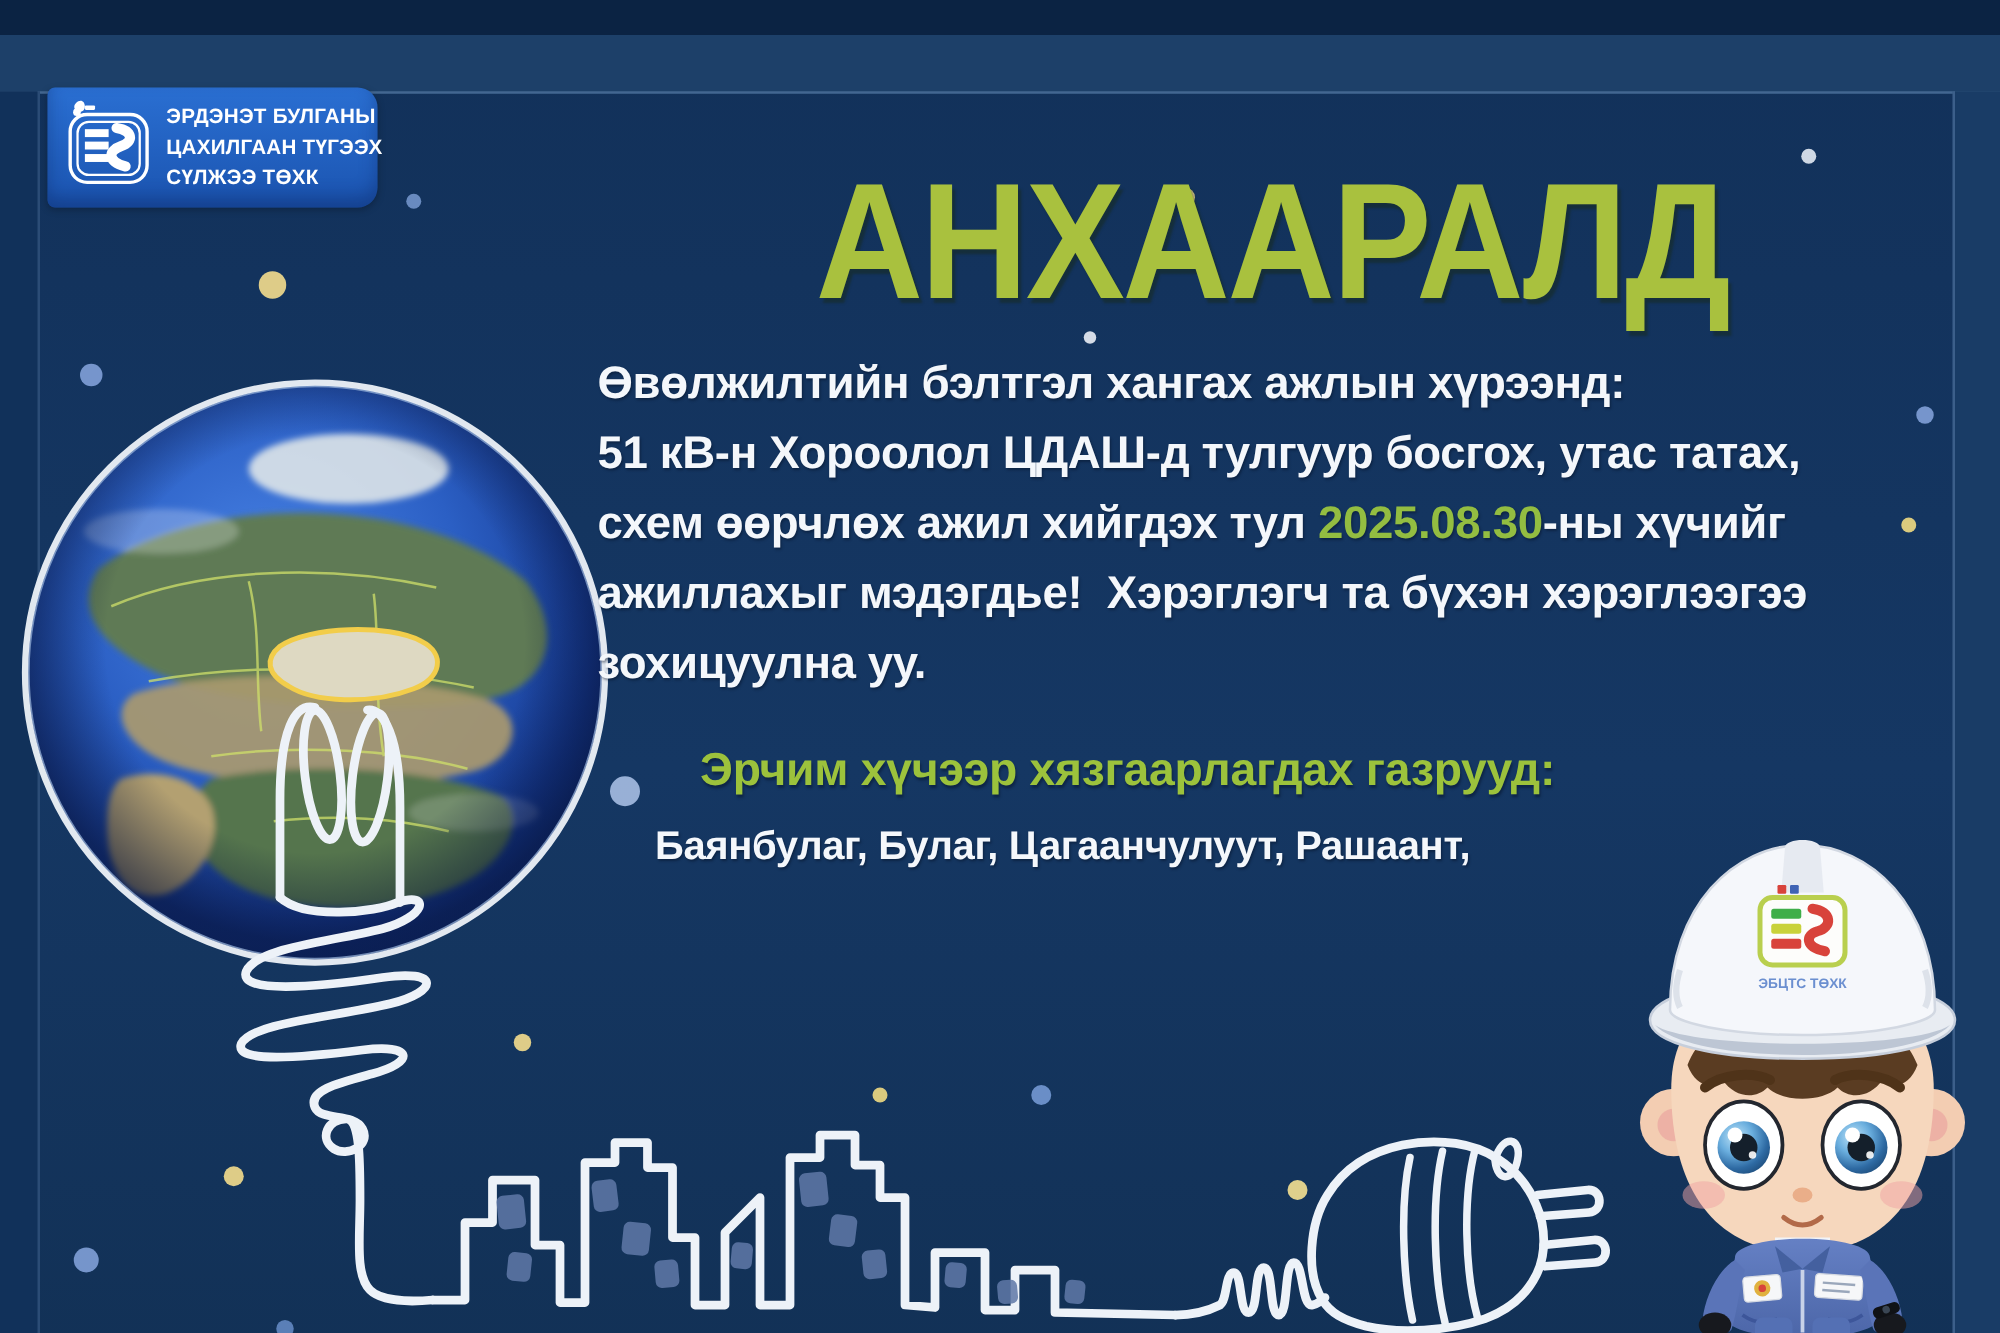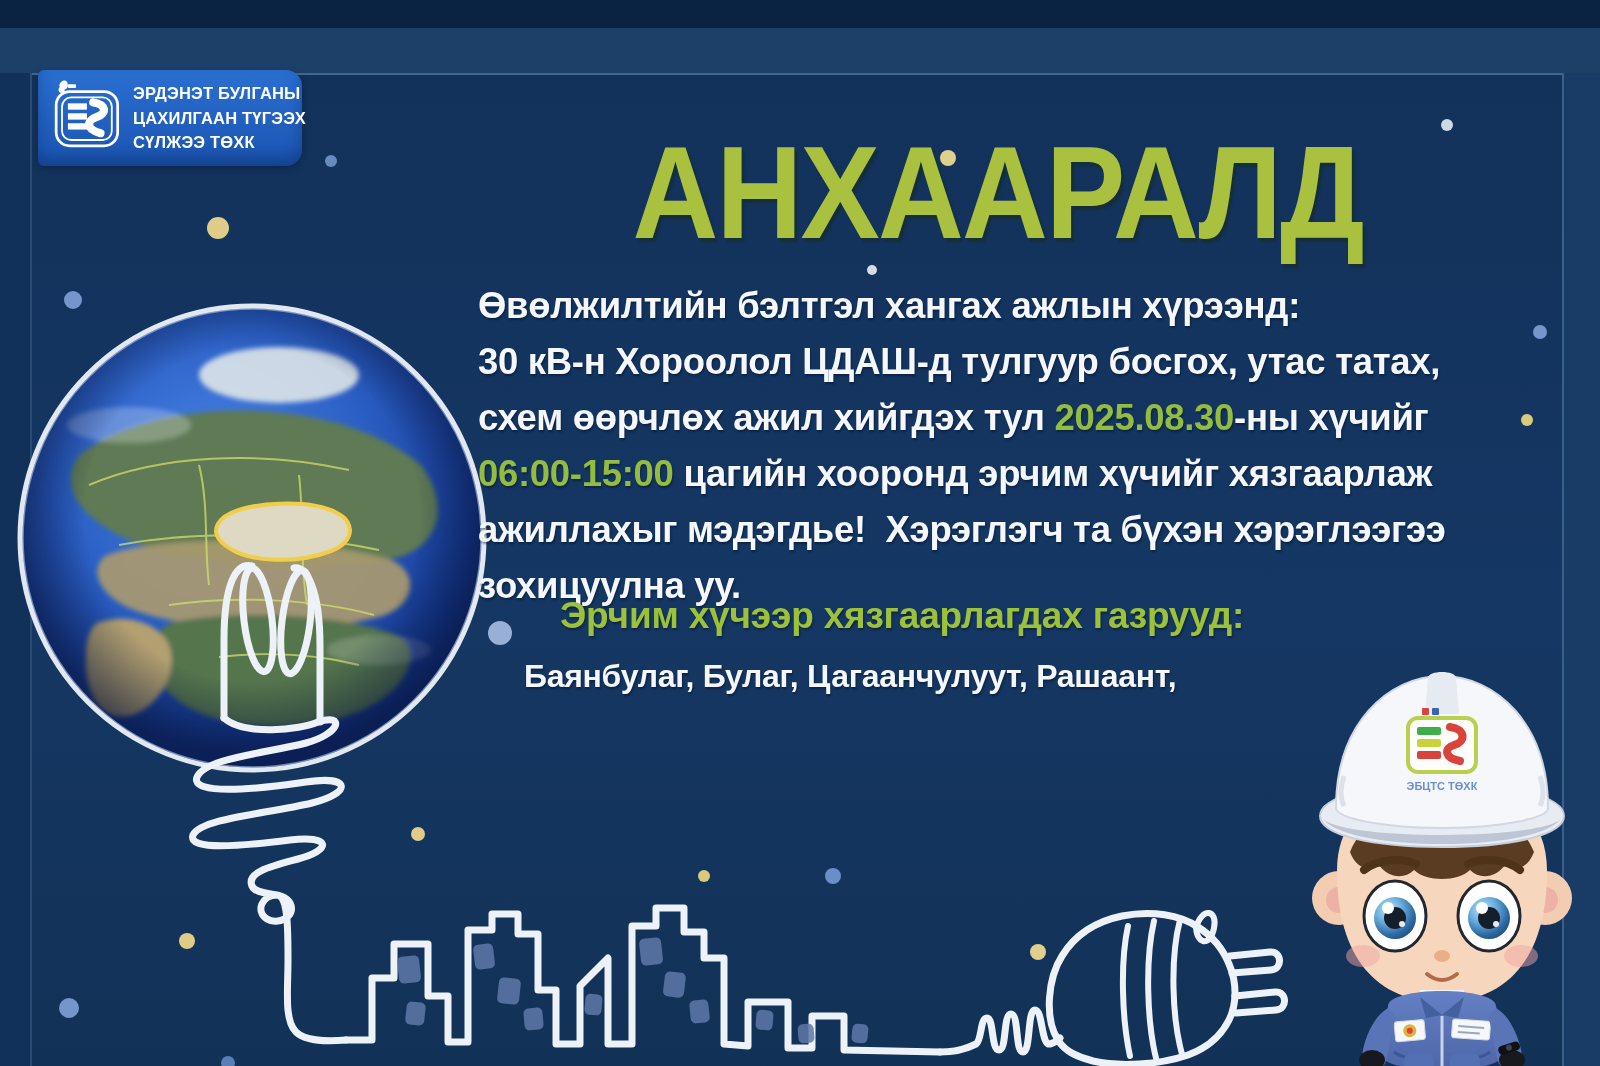--- a/index.html
+++ b/index.html
@@ -22,21 +22,21 @@
   .badge{
     position:absolute;left:38px;top:42px;width:264px;height:96px;z-index:6;
     background:linear-gradient(180deg,#2a6fd2,#1b54b0);
     border-radius:6px 16px 16px 6px;
     box-shadow:inset 0 -8px 14px rgba(10,30,80,.35), 0 2px 6px rgba(0,0,0,.25);
     display:flex;align-items:center;gap:9px;padding:6px 10px;box-sizing:border-box;
   }
   .badge-text{color:#ffffff;font-weight:bold;font-size:16.5px;line-height:1.5;letter-spacing:.2px;white-space:nowrap;}
 
   
-  .title{position:absolute;left:488px;top:92px;width:1020px;text-align:center;z-index:5;
+  .title{position:absolute;left:508px;top:92px;width:1020px;text-align:center;z-index:5;
     color:#a9c13e;font-weight:bold;font-size:132px;line-height:1.1;}
   .title span{display:inline-block;transform:scaleX(.9);transform-origin:center;
     letter-spacing:-2px;text-shadow:3px 4px 2px rgba(25,40,10,.40);}
 
   
   .intro{position:absolute;left:478px;top:250px;width:1010px;z-index:5;
     color:#f4f7fb;font-weight:bold;font-size:36.5px;line-height:56px;letter-spacing:-.3px;
     text-shadow:1px 2px 2px rgba(5,15,35,.45);}
   .green{color:#93bd41;}
 
@@ -103,23 +103,22 @@
       <div>СҮЛЖЭЭ ТӨХК</div>
     </span>
   </div>
 
   <div class="title">
     <span>АНХААРАЛД</span>
   </div>
 
   <div class="intro">
     <div>Өвөлжилтийн бэлтгэл хангах ажлын хүрээнд:</div>
-    <div>30 кВ-н Хороолол ЦДАШ-д тулгуур босгох, утас татах,</div>
+    <div>51 кВ-н Хороолол ЦДАШ-д тулгуур босгох, утас татах,</div>
     <div><span>схем өөрчлөх ажил хийгдэх тул </span><span class="green">2025.08.30</span><span>-ны хүчийг</span></div>
-    <div><span class="green">06:00-15:00</span><span> цагийн хооронд эрчим хүчийг хязгаарлаж</span></div>
     <div>ажиллахыг мэдэгдье!&nbsp; Хэрэглэгч та бүхэн хэрэглээгээ</div>
     <div>зохицуулна уу.</div>
   </div>
 
   <div class="areas-heading">Эрчим хүчээр хязгаарлагдах газрууд:</div>
   <div class="areas-list">
     <div>Баянбулаг, Булаг, Цагаанчулуут, Рашаант,</div>
   </div>
 
   <div class="globe">

